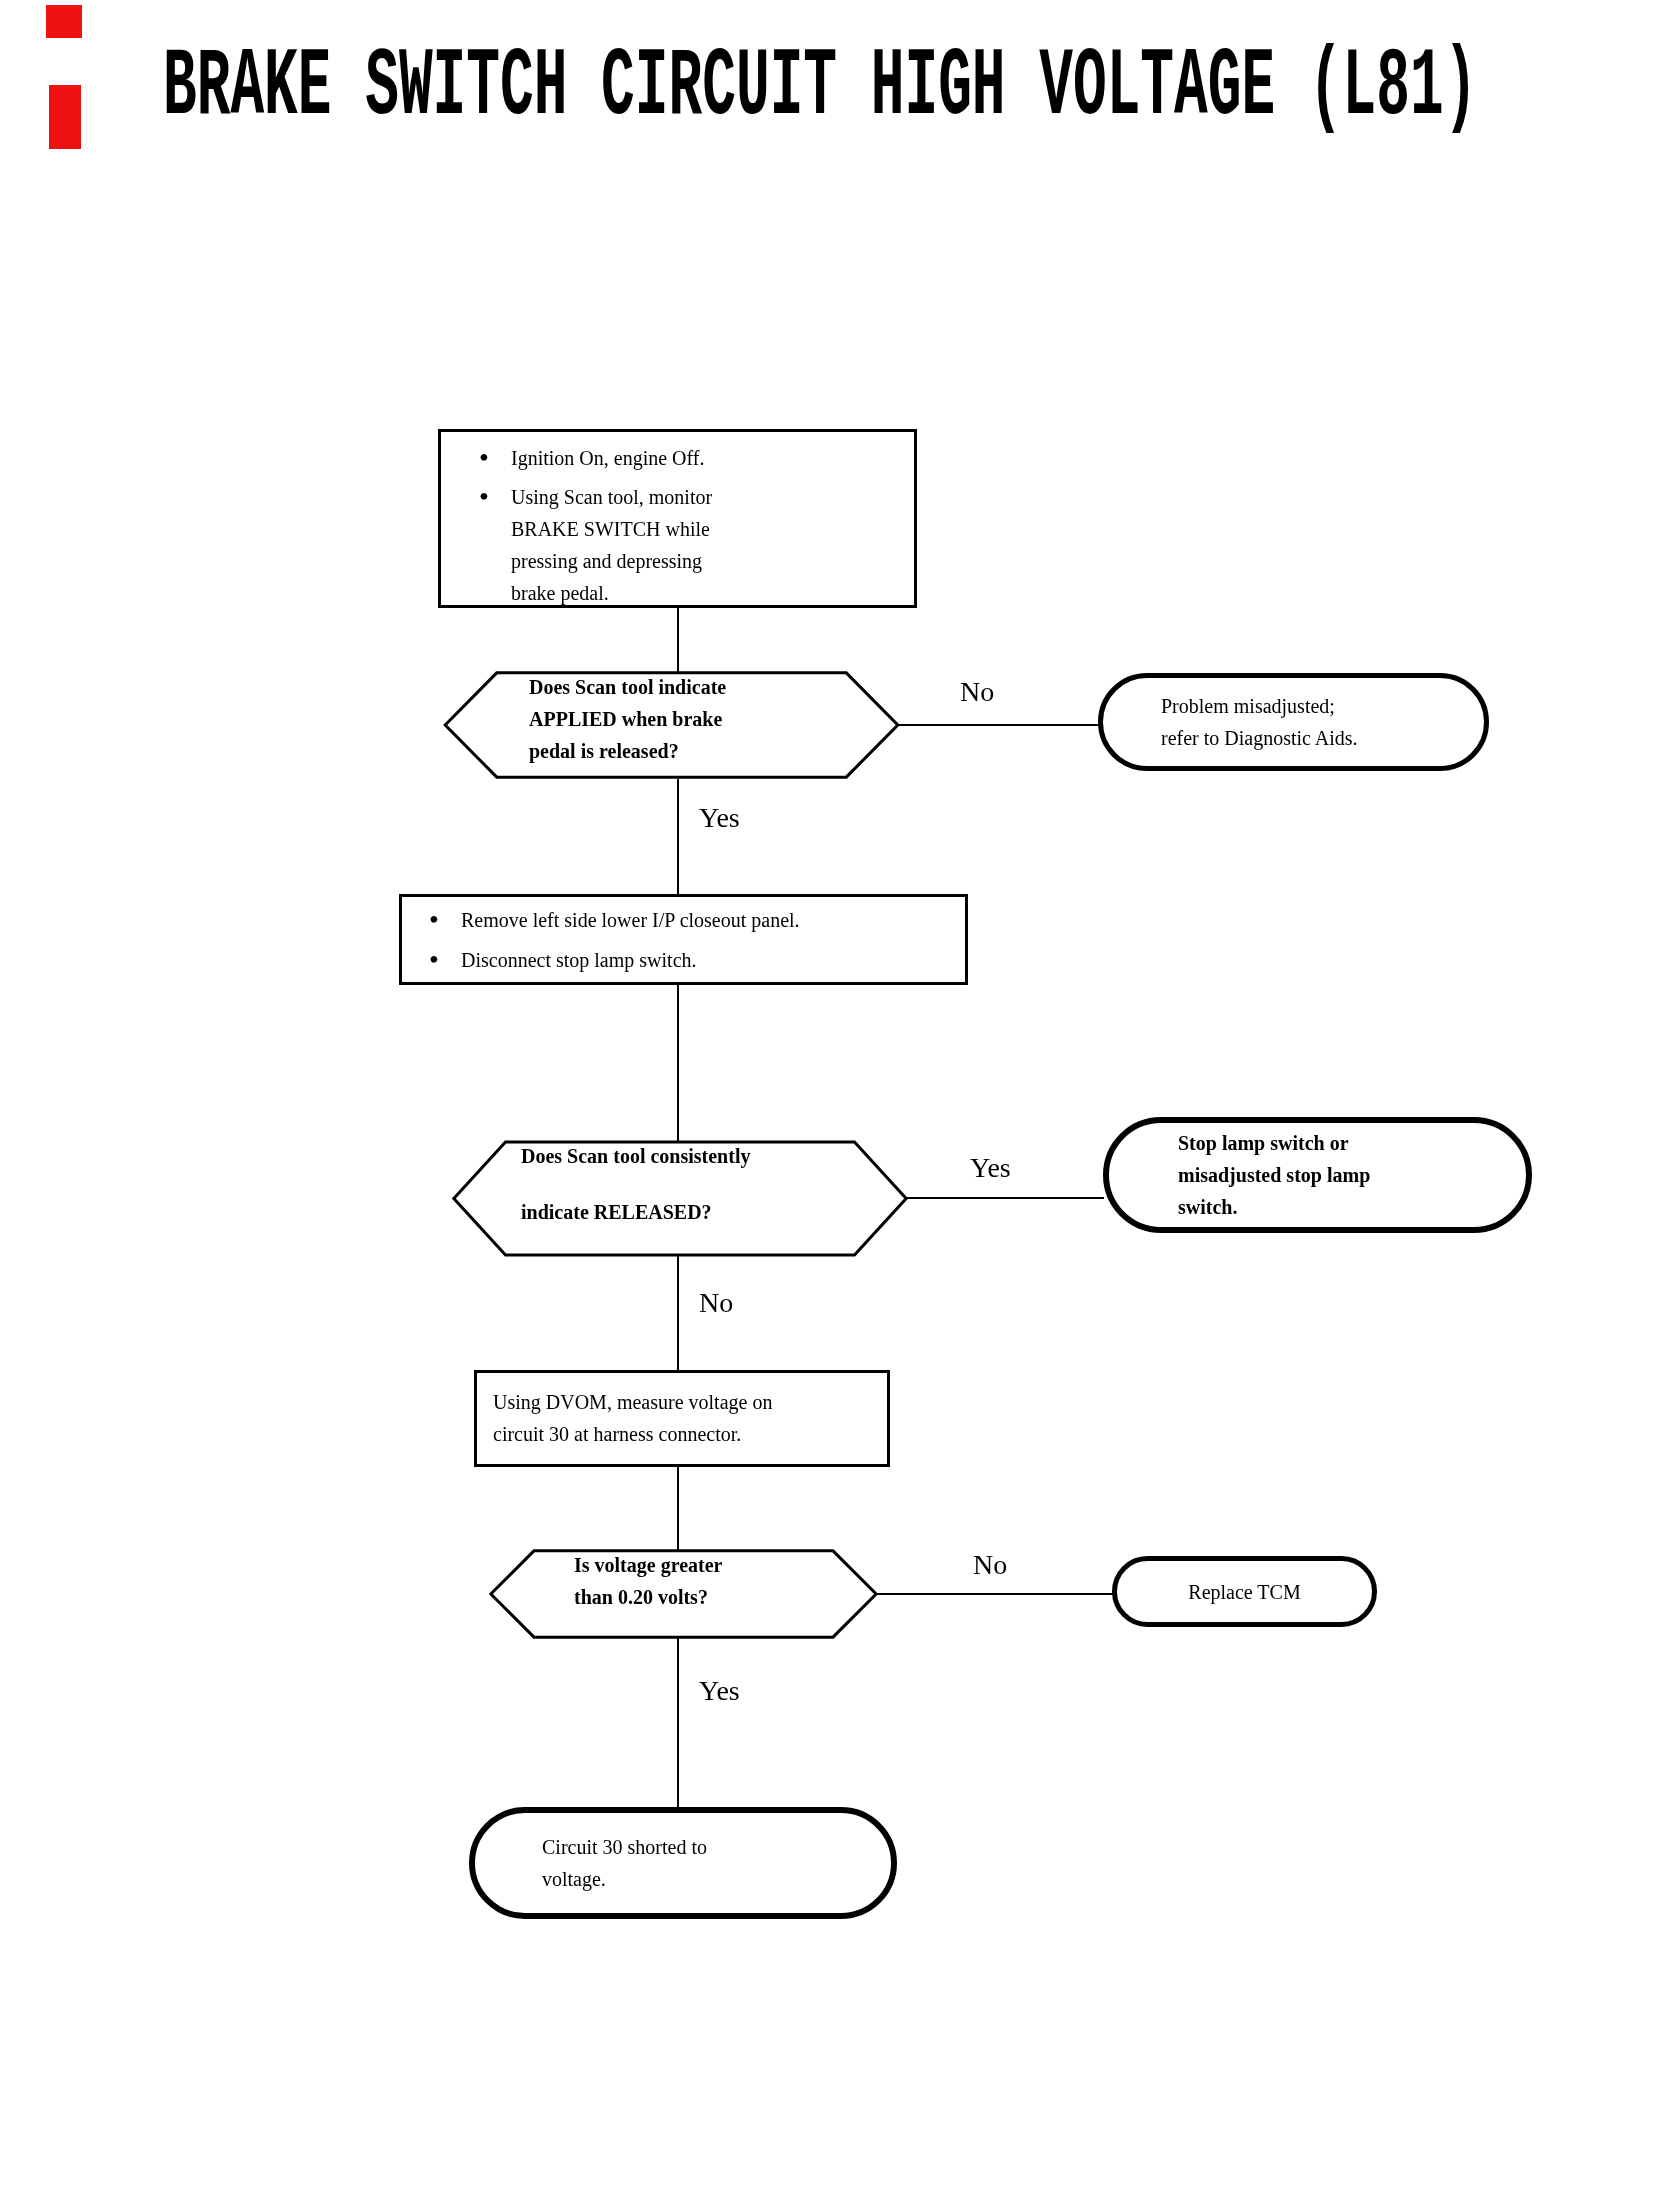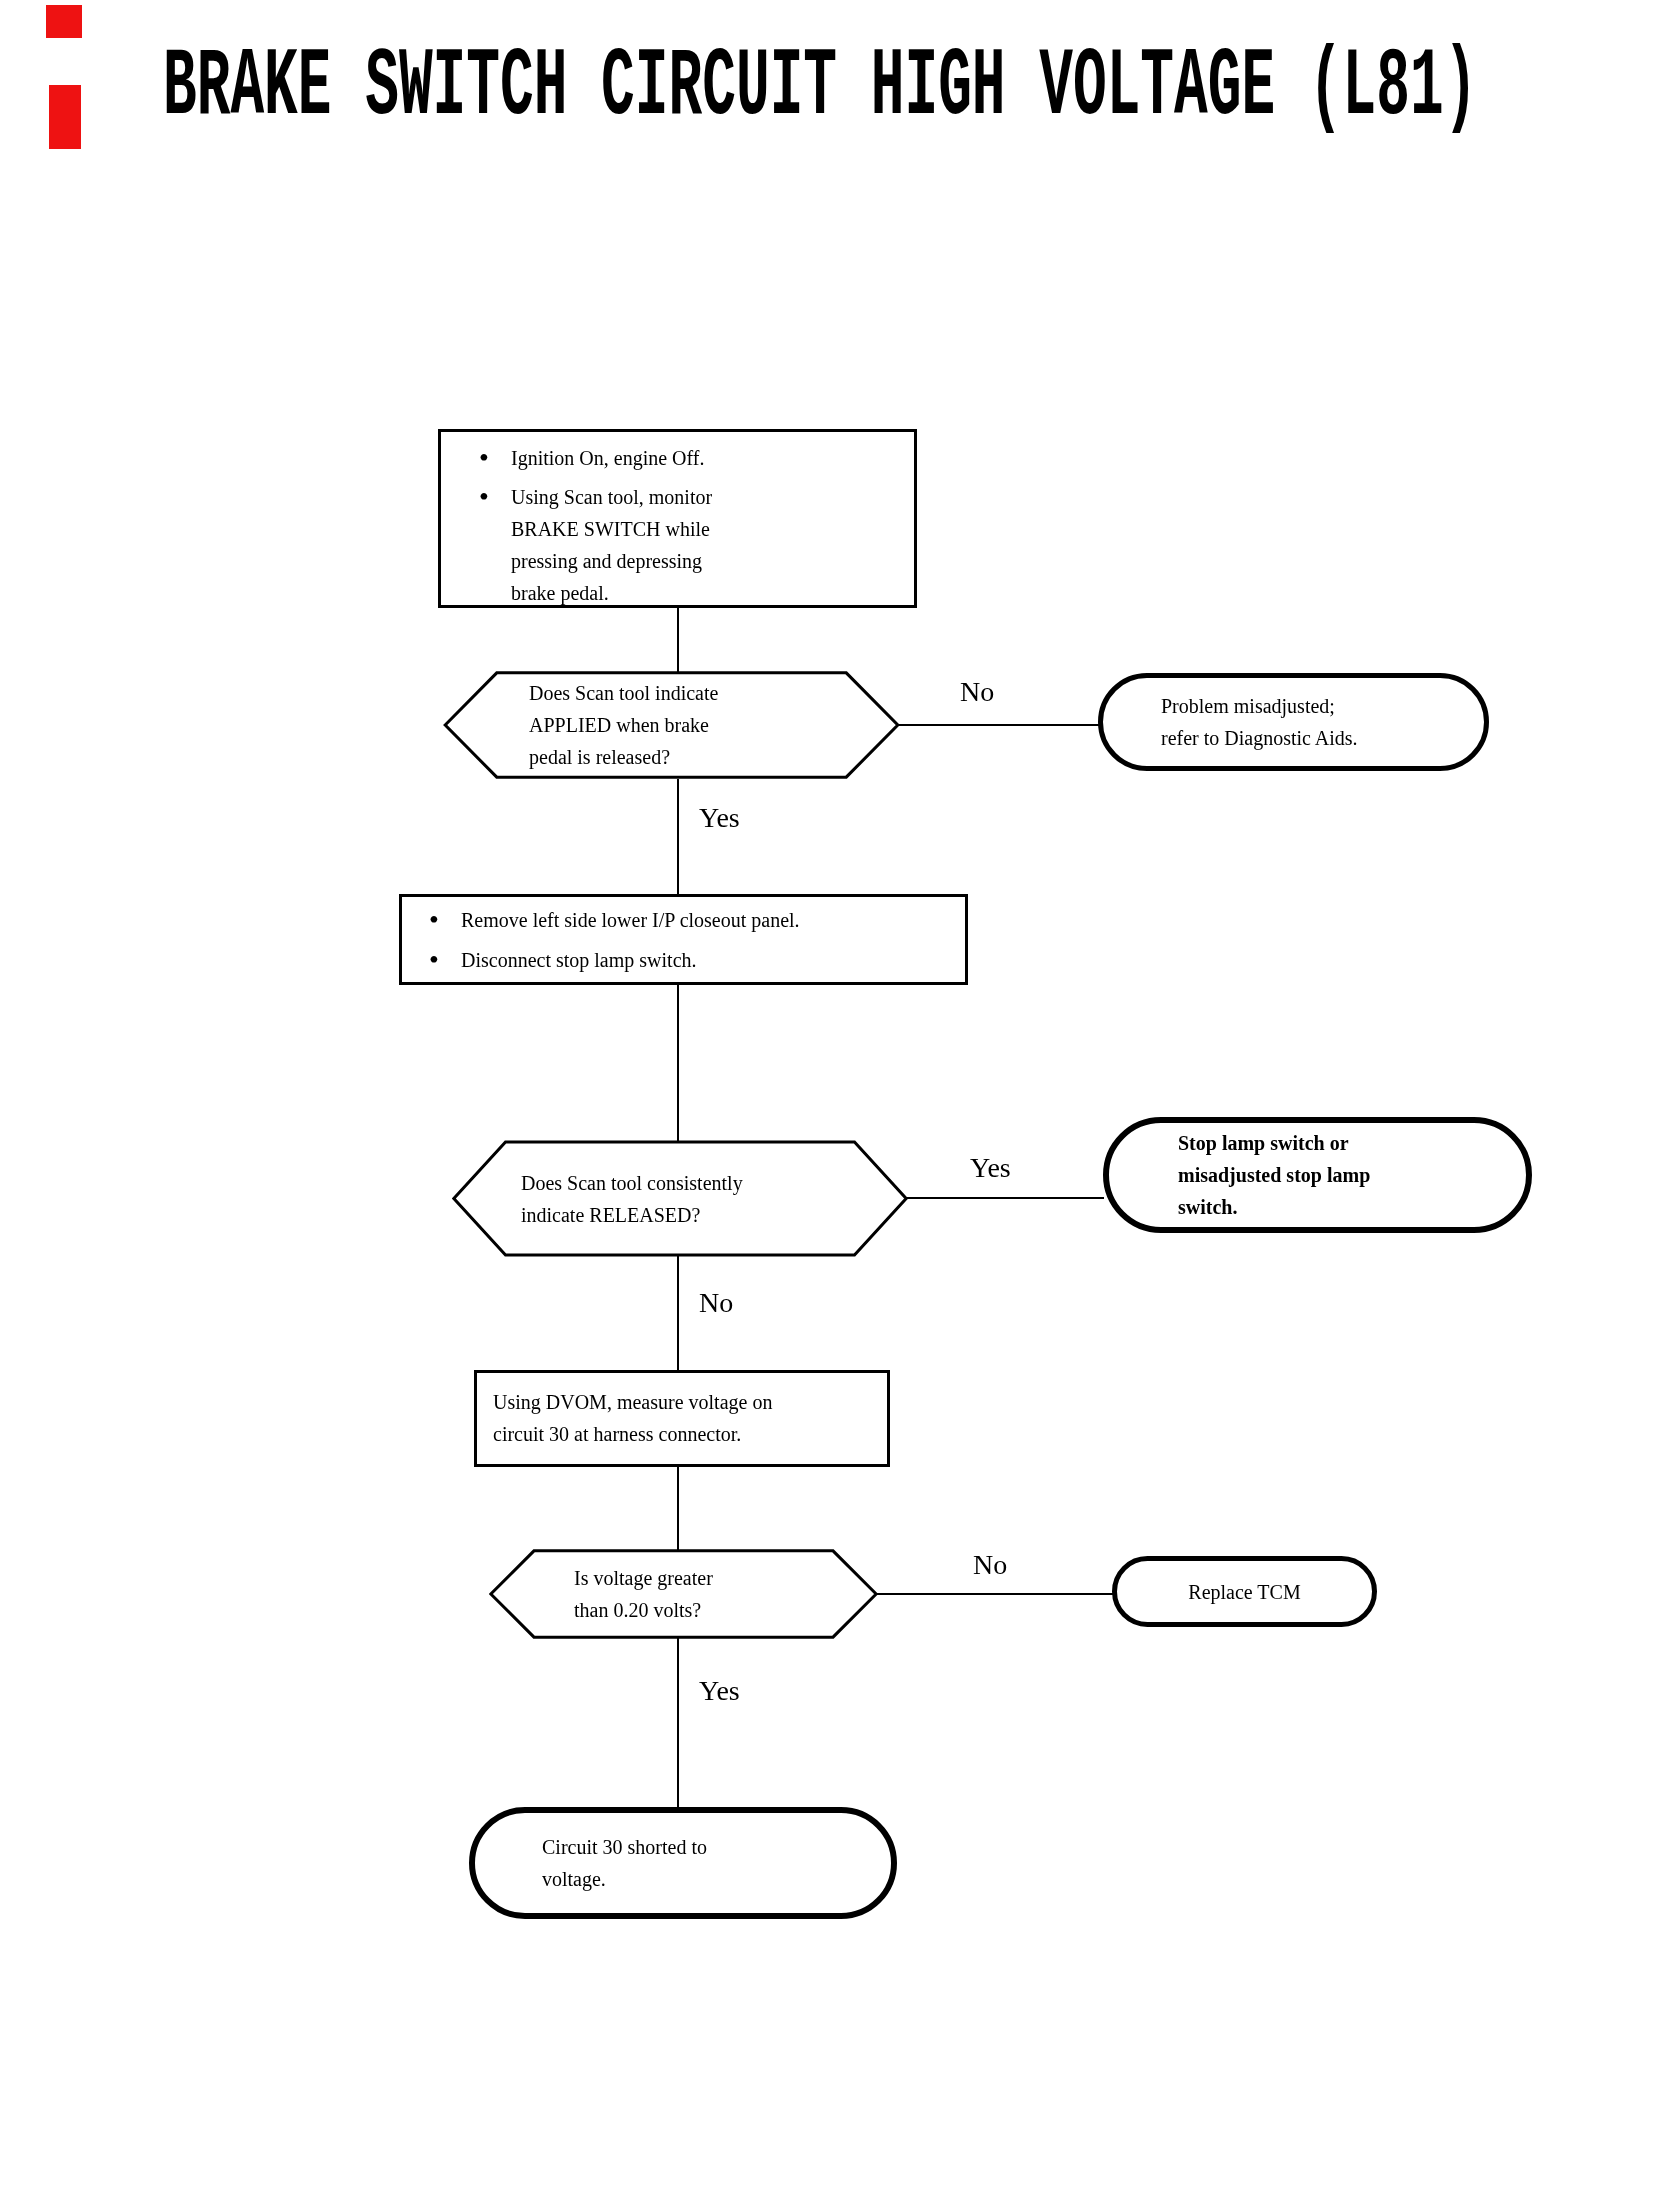--- a/index.html
+++ b/index.html
@@ -34,23 +34,23 @@
   .bullet-row + .bullet-row{margin-top:7.3px;}
   .bullet-glyph{width:32px;font-size:28px;line-height:32px;flex:0 0 auto;}
 
   
   .hexwrap{background:transparent;}
   #n-decision1{left:443px;top:671px;width:457px;height:108px;}
   #n-decision2{left:452px;top:1140px;width:456px;height:117px;}
   #n-decision3{left:489px;top:1549px;width:389px;height:90px;}
   .hex-svg{position:absolute;left:0;top:0;}
   .hex-text{position:absolute;left:0;top:0;right:0;bottom:0;
-            display:flex;flex-direction:column;justify-content:center;}
+            display:flex;flex-direction:column;font-weight:bold;}
   #n-decision1 .hex-text{padding-left:86px;}
-  #n-decision2 .hex-text{padding-left:69px;}
+  #n-decision2 .hex-text{padding-left:69px;gap:24px;}
   #n-decision3 .hex-text{padding-left:85px;}
 
   
   .pill{background:#fff;box-sizing:border-box;
         display:flex;flex-direction:column;justify-content:center;}
   #n-result1{left:1098px;top:673px;width:391px;height:98px;
              border:5.5px solid #000;border-radius:52px;padding-left:58px;}
   #n-result2{left:1103px;top:1117px;width:429px;height:116px;
              border:6px solid #000;border-radius:79px;padding-left:69px;font-weight:bold;}
   #n-result3{left:1112px;top:1556px;width:265px;height:71px;

